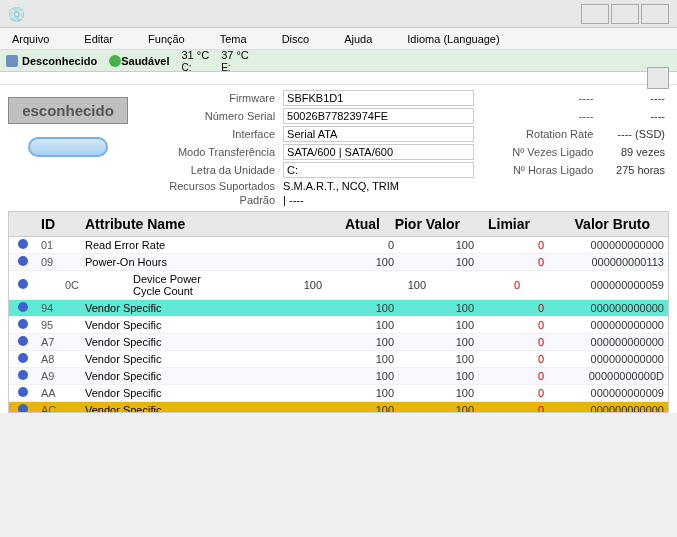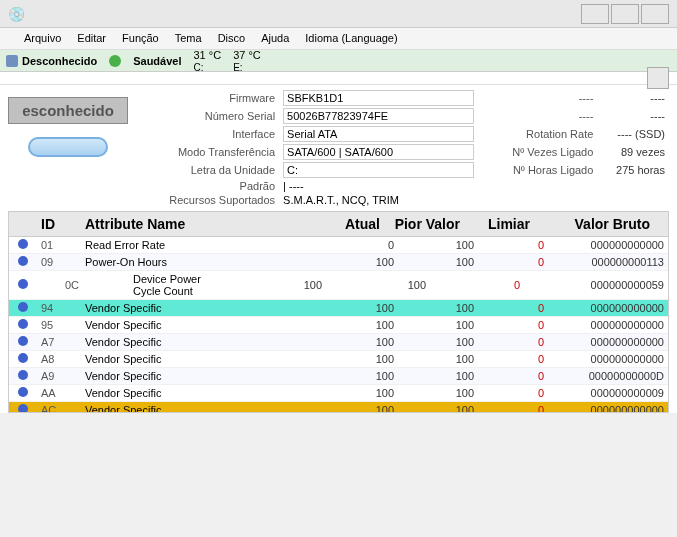--- a/index.html
+++ b/index.html
@@ -22,22 +22,24 @@
       width: 28px; height: 20px; background: #e8e8e8; border: 1px solid #aaa;
       cursor: pointer; display: flex; align-items: center; justify-content: center;
       font-size: 11px;
     }
 
     
     .menu-bar {
       background: #f5f5f5;
       border-bottom: 1px solid #ddd;
       display: flex;
-      padding: 2px 16px;
+      align-items: center;
+      padding: 2px 4px;
       height: 22px;
+      gap: 19px;
     }
     .menu-item {
       padding: 2px 8px;
       cursor: pointer;
       font-size: 11px;
     }
 
     
     .status-bar {
       background: #e0f0e0;
@@ -181,21 +183,21 @@
   <span class="menu-item">Disco</span>
   <span class="menu-item">Ajuda</span>
   <span class="menu-item">Idioma (Language)</span>
 </div>
 
 <div class="status-bar">
   <div style="display:flex;align-items:flex-start;gap:4px;">
     <span style="width:12px;height:12px;border-radius:2px;background:#7090c0;display:inline-block;"></span>
     <span style="font-size:11px;font-weight:bold;">Desconhecido</span>
   </div>
-  <div style="display:flex;align-items:center;gap:12px;">
+  <div style="display:flex;align-items:center;gap:0;">
     <span style="width:12px;height:12px;border-radius:50%;background:#4ab04a;display:inline-block;"></span>
     <span style="font-size:11px;font-weight:bold;">Saudável</span>
   </div>
   <div style="font-size:11px;">31 °C<br><span style="font-size:10px;">C:</span></div>
   <div style="font-size:11px;">37 °C<br><span style="font-size:10px;">E:</span></div>
 </div>
 
 <div class="main-content">
 
   <div class="drive-title-area">
@@ -249,26 +251,26 @@
         </tr>
         <tr>
           <td class="label-cell">Letra da Unidade</td>
           <td class="value-cell">
             <input type="text" value="C:" readonly="" style="">
           </td>
           <td class="right-label">Nº Horas Ligado</td>
           <td class="right-value">275 horas</td>
         </tr>
         <tr>
+          <td class="label-cell">Recursos Suportados</td>
+          <td colspan="3" style="padding:1px 4px;font-size:11px;">S.M.A.R.T., NCQ, TRIM</td>
+        </tr>
+        <tr>
           <td class="label-cell">Padrão</td>
           <td colspan="3" style="padding:1px 4px;font-size:11px;">| ----</td>
-        </tr>
-        <tr>
-          <td class="label-cell">Recursos Suportados</td>
-          <td colspan="3" style="padding:1px 4px;font-size:11px;">S.M.A.R.T., NCQ, TRIM</td>
         </tr>
       </tbody>
         </table>
     </div>
   </div>
 
   <div class="smart-area">
     <div class="smart-header">
       <div class="smart-header-cell"></div>
       <div class="smart-header-cell">ID</div>

